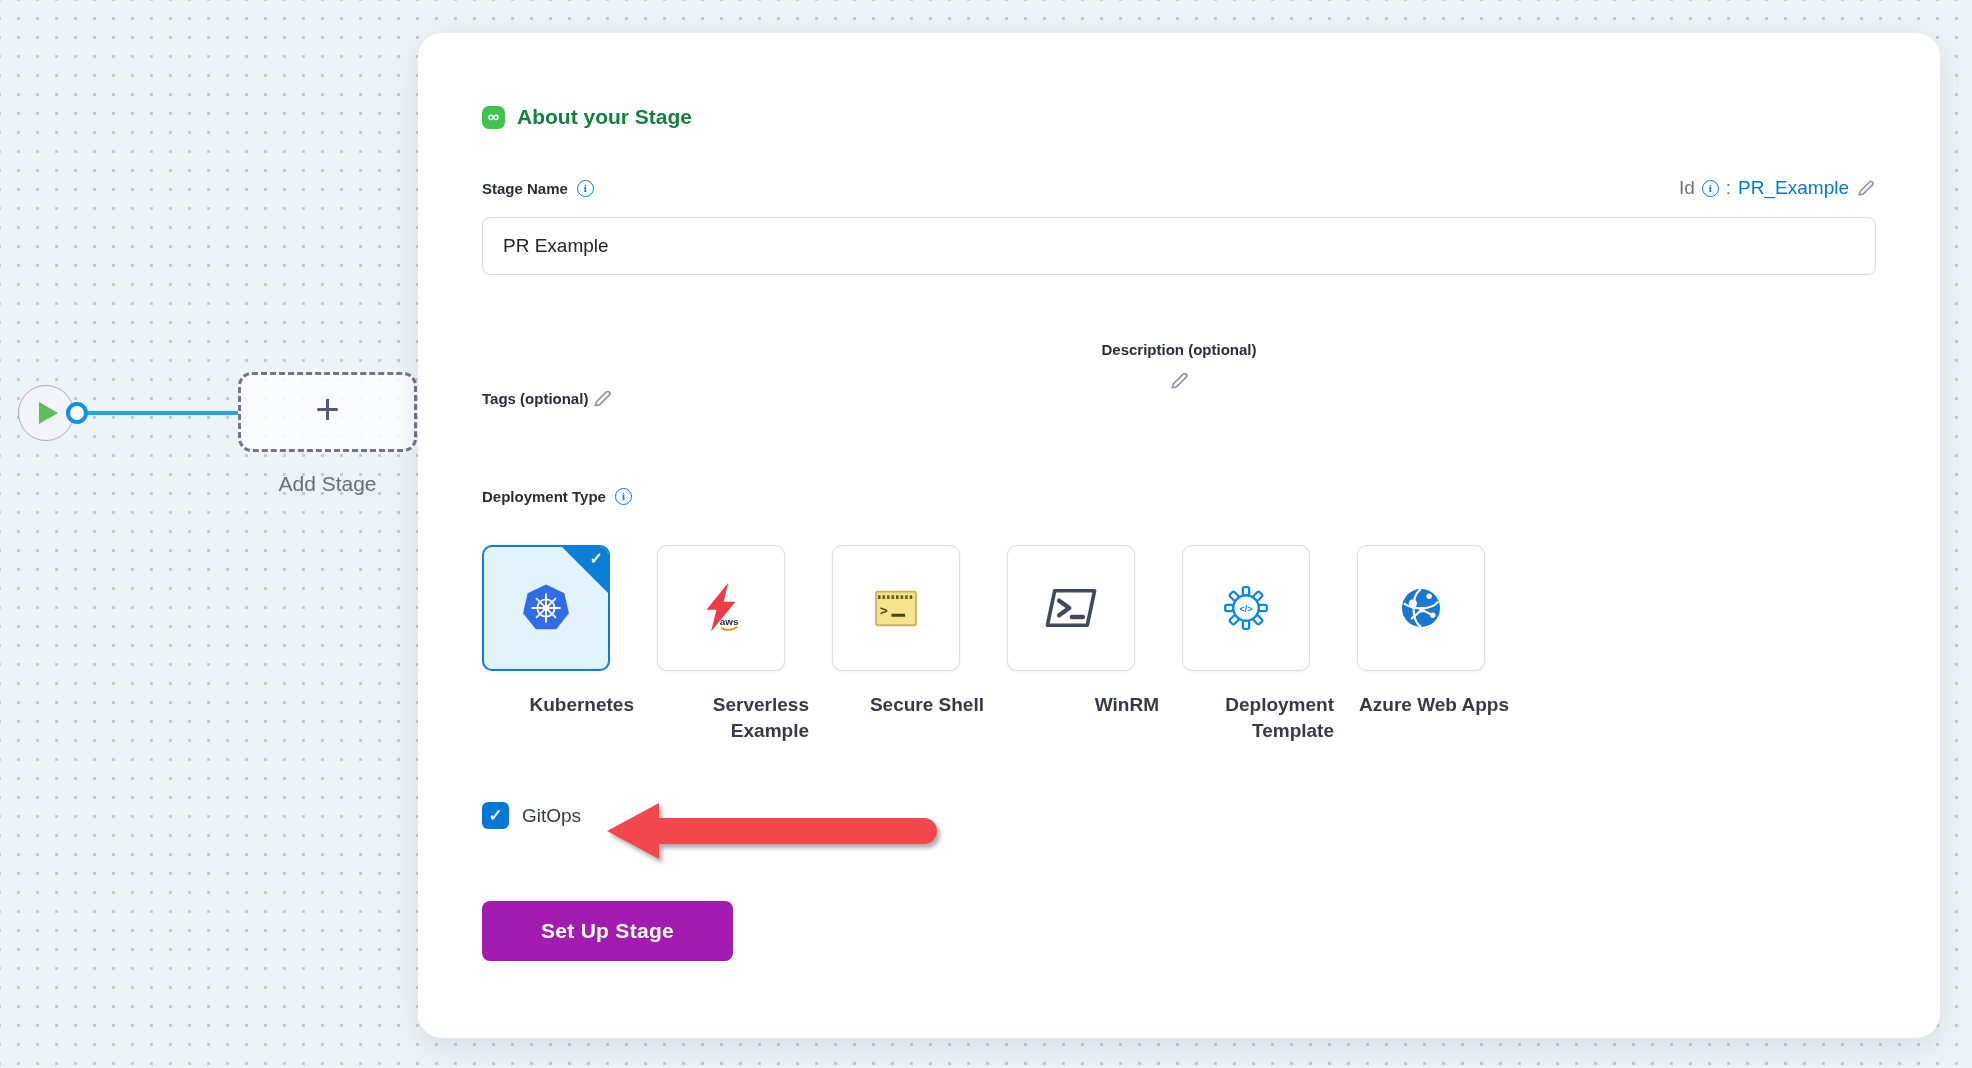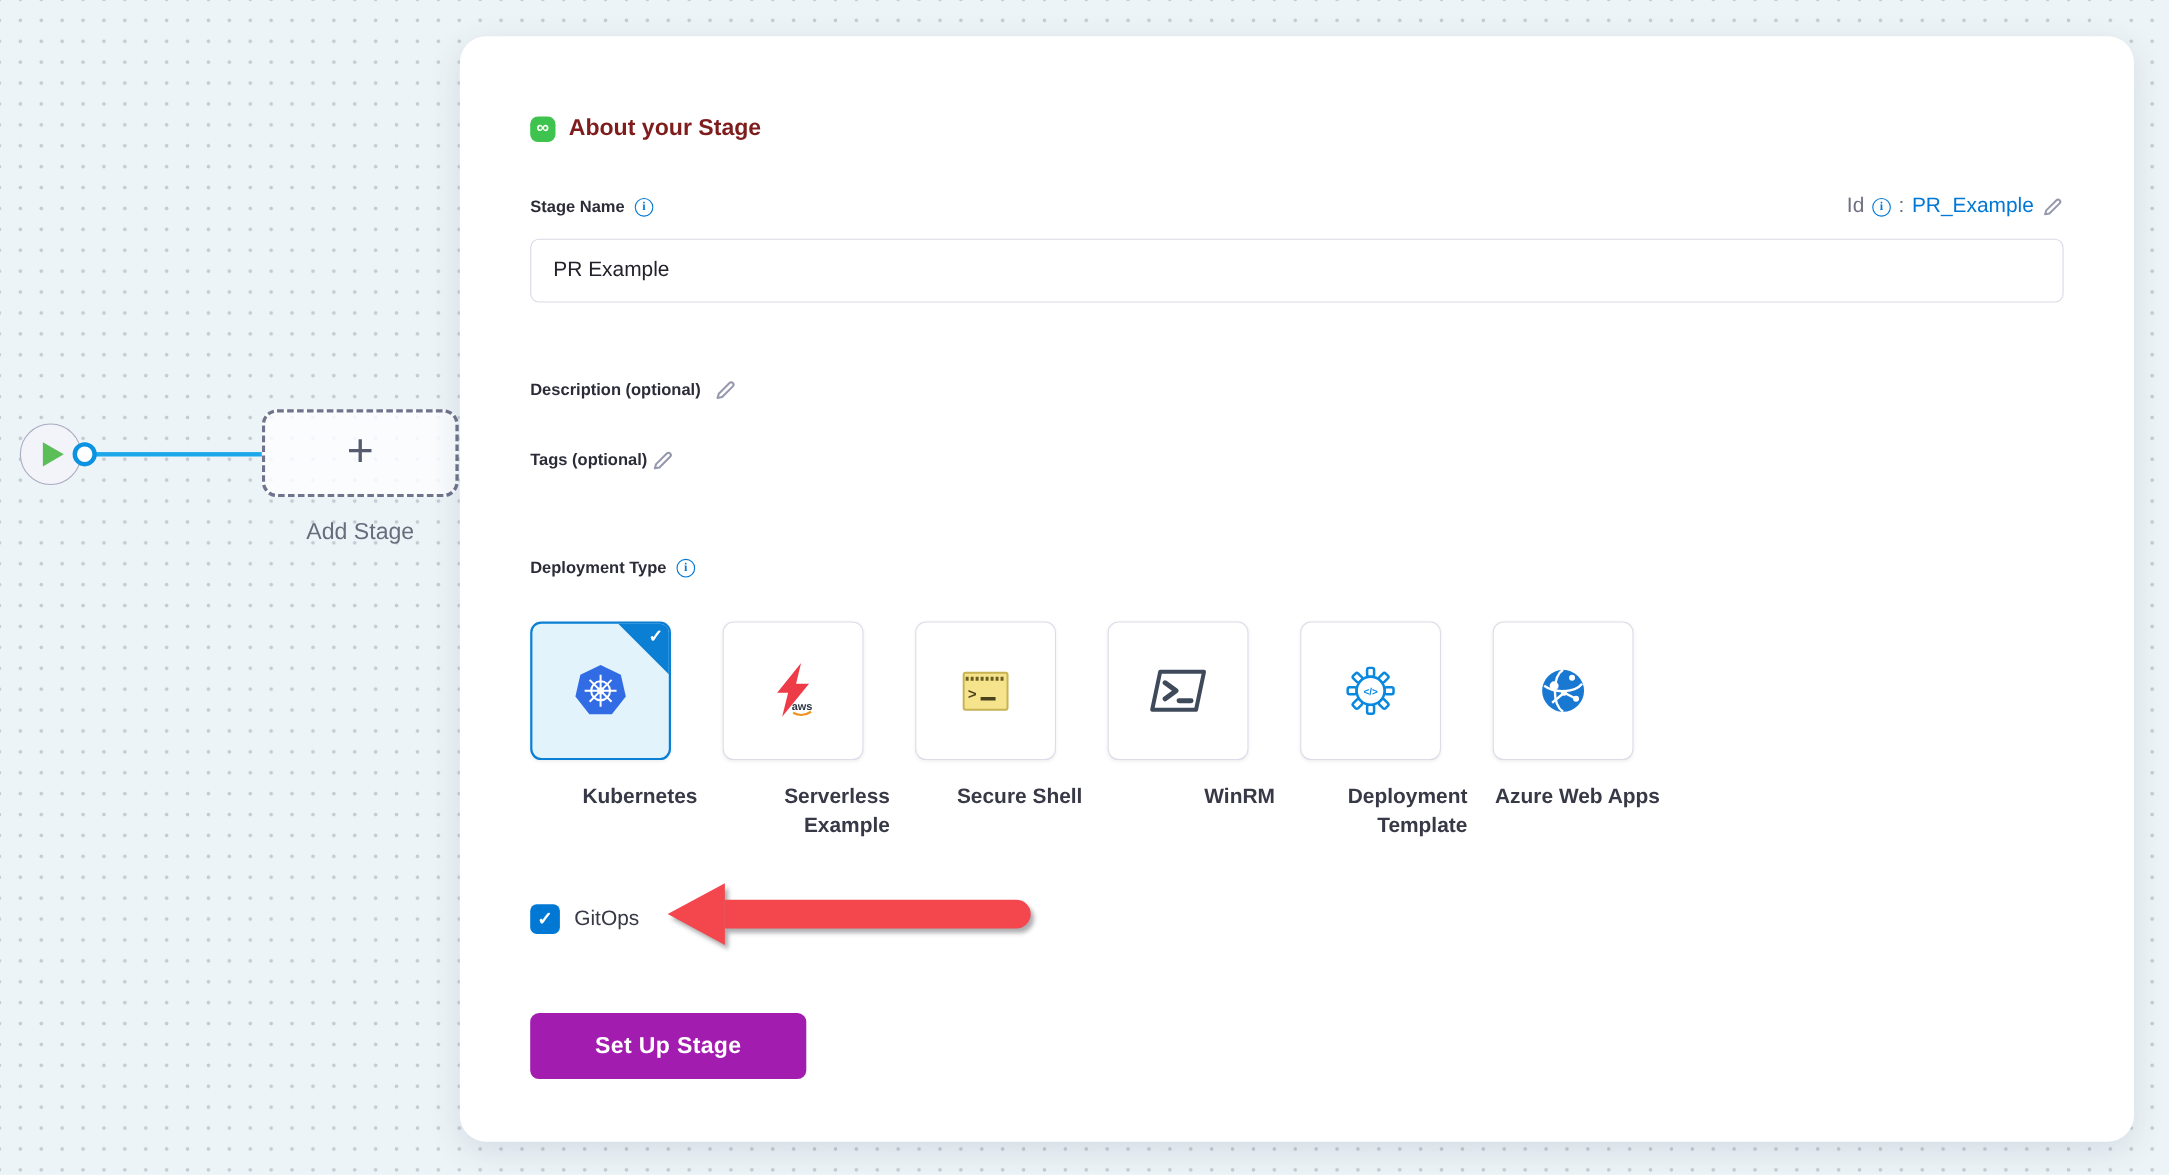--- a/index.html
+++ b/index.html
@@ -34,40 +34,40 @@
 
   
   .panel{ position:absolute; left:418px; top:33px; width:1522px; height:1005px;
     background:#ffffff; border-radius:24px;
     box-shadow:0 8px 30px rgba(35,60,90,.12);
     padding:70px 64px 0 64px; }
 
   .hdr{ display:flex; align-items:center; gap:12px; height:28px; }
   .hdr-icon{ width:23px; height:23px; border-radius:7px; background:#3ec34e;
     color:#fff; font-size:16px; font-weight:bold; text-align:center; line-height:22px; }
-  .hdr-title{ font-size:21px; font-weight:bold; color:#7f1d1d; }
+  .hdr-title{ font-size:21px; font-weight:bold; color:#15803d; }
 
   .name-row{ margin-top:44px; height:26px; display:flex; align-items:center; justify-content:space-between; }
   .lbl{ font-size:15px; font-weight:bold; color:#2b2c38; }
   .info{ display:inline-block; width:17px; height:17px; border:1.7px solid #0278d5; border-radius:50%;
     color:#0278d5; font-size:11px; font-weight:bold; font-family:"Liberation Serif", serif;
     text-align:center; line-height:14px; vertical-align:1px; cursor:pointer; }
   .row-left{ display:flex; align-items:center; gap:9px; }
   .id-row{ display:flex; align-items:center; gap:7px; font-size:19px; }
   .id-label{ color:#6f7183; }
   .id-colon{ color:#6f7183; }
   .id-value{ color:#0278d5; }
   .pencil{ cursor:pointer; display:inline-flex; }
 
   .stage-input{ margin-top:16px; width:100%; height:58px; border:1px solid #d9dae6; border-radius:8px;
     font-family:"Liberation Sans", sans-serif; font-size:19px; color:#22222a; padding:16px 20px; outline:none;
     background:#fff; }
 
-  .desc-row{ margin-top:66px; height:26px; display:flex; align-items:center; gap:12px; }
-  .tags-row{ margin-top:38px; height:26px; display:flex; align-items:center; gap:4px; }
+  .desc-row{ margin-top:66px; height:26px; display:flex; align-items:center; gap:12px;flex-direction:column; }
+  .tags-row{ margin-top:18px; height:26px; display:flex; align-items:center; gap:4px; }
   .dep-row{ margin-top:72px; height:26px; display:flex; align-items:center; gap:9px; }
 
   .cards{ margin-top:36px; display:flex; gap:47px; }
   .dt-item{ width:128px; cursor:pointer; }
   .dt-card{ position:relative; width:128px; height:126px; background:#fff; border:1px solid #dcdde8;
     border-radius:10px; display:flex; align-items:center; justify-content:center;
     box-shadow:0 1px 3px rgba(40,50,70,.07); overflow:hidden; }
   .dt-card.selected{ background:#e2f3fb; border:2px solid #0b7fd4; }
   .corner{ position:absolute; top:-1px; right:-1px; width:48px; height:48px; background:#0b7fd4;
     clip-path:polygon(0 0, 100% 0, 100% 100%); }

